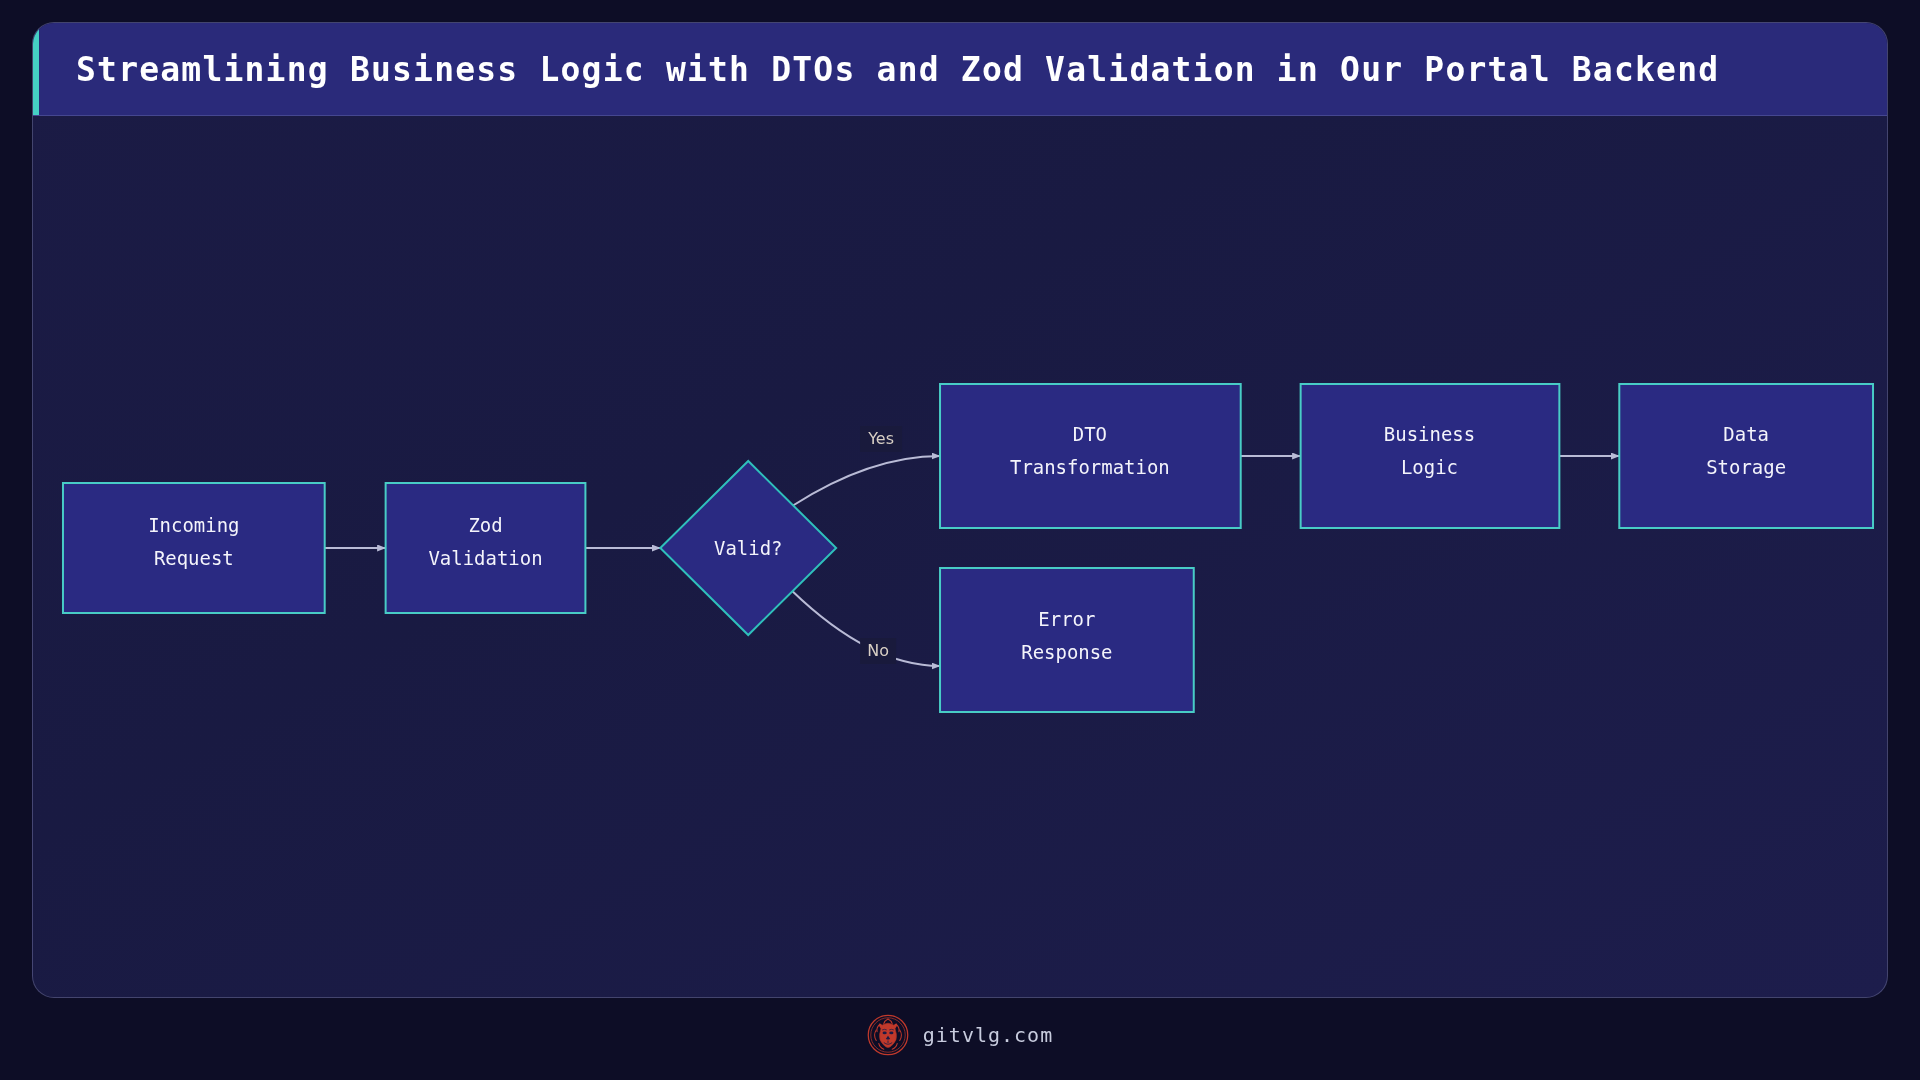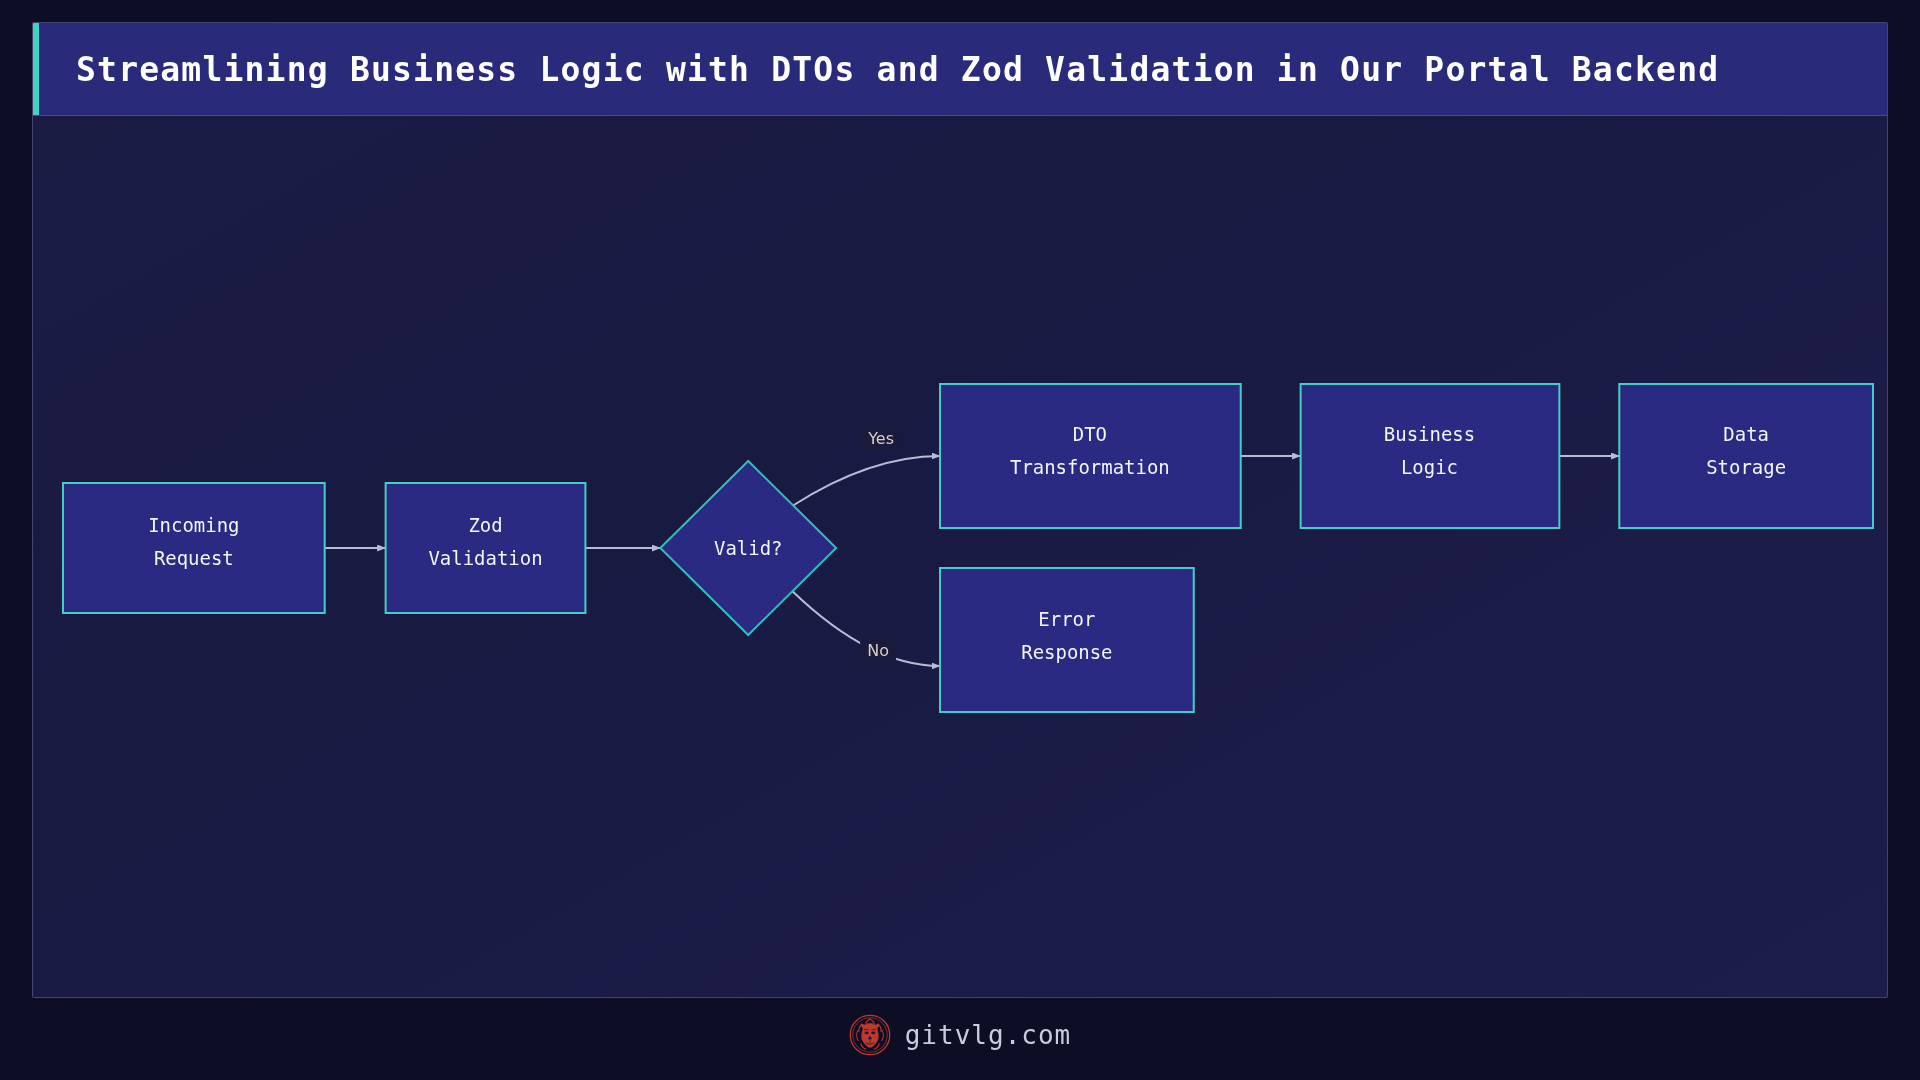--- a/index.html
+++ b/index.html
@@ -17,21 +17,21 @@
     position: relative;
   }
 
   
   .page-card {
     position: absolute;
     left: 32px;
     top: 22px;
     width: 1856px;
     height: 976px;
-    border-radius: 2px;
+    border-radius: 22px;
     background: linear-gradient(150deg, #1b1b45 0%, #191a42 40%, #1d1d4c 100%);
     border: 1px solid rgba(176,180,220,0.28);
     overflow: hidden;
   }
 
   
   .header-bar {
     position: absolute;
     left: 0;
     top: 0;
@@ -123,21 +123,21 @@
     gap: 14px;
   }
   .footer-logo {
     width: 42px;
     height: 42px;
     flex: 0 0 42px;
   }
   .footer-text {
     color: #c8ccde;
     font-family: "DejaVu Sans Mono", monospace;
-    font-size: 26px;
+    font-size: 20px;
     letter-spacing: 1px;
   }
 </style>
 </head>
 <body>
 
 <div class="page-card">
 
   <div class="header-bar">
     <div class="header-accent"></div>

